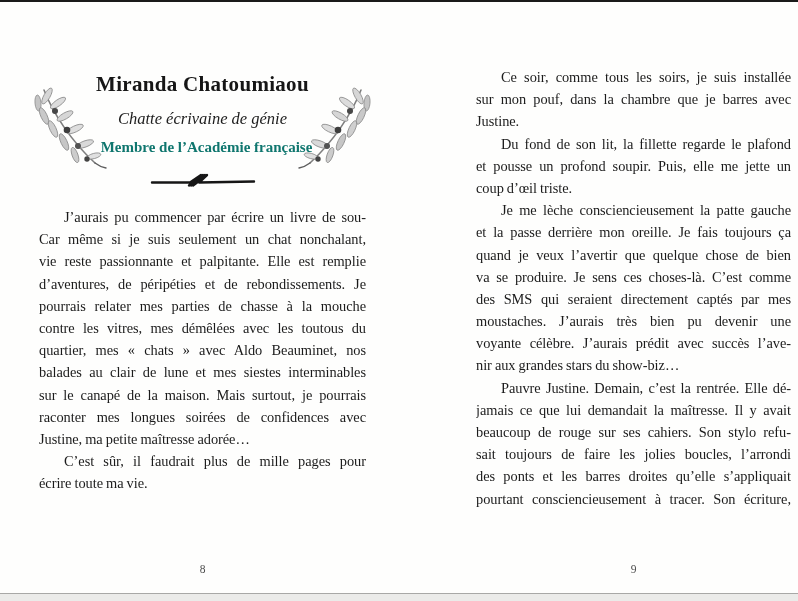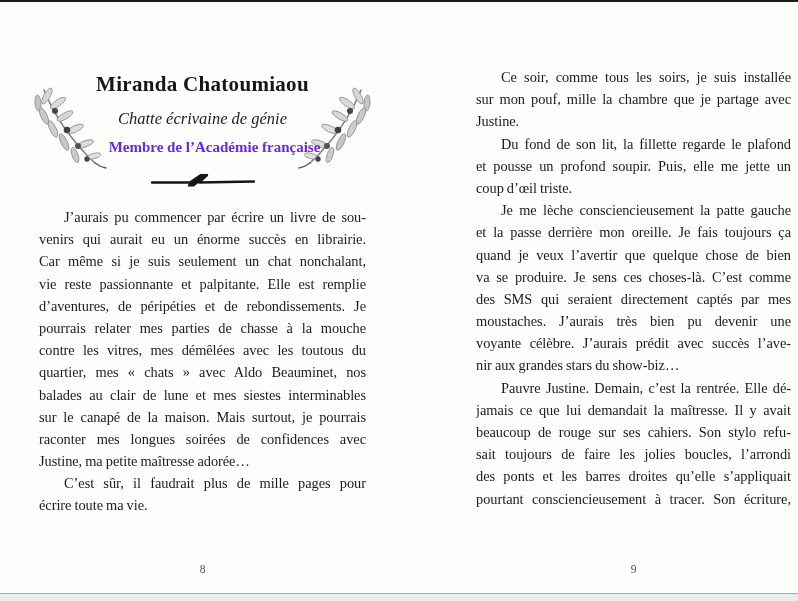--- a/index.html
+++ b/index.html
@@ -19,22 +19,22 @@
   .header { position:absolute; left:0; top:0; width:100%; text-align:center; }
   .title {
     position:absolute; top:72px; left:0; width:100%;
     font-size:21px; font-weight:bold; letter-spacing:0.3px; color:#161616;
   }
   .subtitle {
     position:absolute; top:109px; left:0; width:100%;
     font-style:italic; font-size:16.5px; color:#1d1d1d;
   }
   .affiliation {
-    position:absolute; top:139px; left:12px; width:100%;
-    font-weight:bold; font-size:15px; color:#6d28d9;
+    position:absolute; top:139px; left:4px; width:100%;
+    font-weight:bold; font-size:15px; color:#0f766e;
   }
   .branch { position:absolute; top:83px; width:76px; height:92px; }
   .branch-left  { left:-8px; }
   .branch-right { right:-8px; transform:scaleX(-1); }
   .divider { position:absolute; top:171px; left:50%; margin-left:-53px; width:106px; height:20px; }
 
   .body-col { position:absolute; left:0; right:0; }
   .page-left  .body-col { top:206px; }
   .page-right .body-col { top:66px; }
 
@@ -91,41 +91,40 @@
     </svg>
     <div class="title">Miranda Chatoumiaou</div>
     <div class="subtitle">Chatte écrivaine de génie</div>
     <div class="affiliation">Membre de l’Académie française</div>
     <svg class="divider" viewBox="0 0 106 20" aria-hidden="true">
       <path d="M2,11.5 L40,11.5 L51,4 L39,14.5 L53,4 L41,14.5 L55,4 L43,14.5 L57,4 L49,11.5 L104,10.5" fill="none" stroke="#161616" stroke-width="2.4" stroke-linecap="round" stroke-linejoin="round"></path>
     </svg>
   </div>
   <div class="body-col" id="left-body">
       <div class="line first">J’aurais pu commencer par écrire un livre de sou-</div>
-      <div class="line">venirs qui aurait eu un énorme succès en librairie.</div>
       <div class="line">Car même si je suis seulement un chat nonchalant,</div>
       <div class="line">vie reste passionnante et palpitante. Elle est remplie</div>
       <div class="line">d’aventures, de péripéties et de rebondissements. Je</div>
       <div class="line">pourrais relater mes parties de chasse à la mouche</div>
       <div class="line">contre les vitres, mes démêlées avec les toutous du</div>
       <div class="line">quartier, mes « chats » avec Aldo Beauminet, nos</div>
       <div class="line">balades au clair de lune et mes siestes interminables</div>
       <div class="line">sur le canapé de la maison. Mais surtout, je pourrais</div>
       <div class="line">raconter mes longues soirées de confidences avec</div>
       <div class="line endline">Justine, ma petite maîtresse adorée…</div>
       <div class="line first">C’est sûr, il faudrait plus de mille pages pour</div>
       <div class="line endline">écrire toute ma vie.</div>
     </div>
   <div class="pagenum">8</div>
 </div>
 
 <div class="page page-right">
   <div class="body-col" id="right-body">
       <div class="line first">Ce soir, comme tous les soirs, je suis installée</div>
-      <div class="line">sur mon pouf, mille la chambre que je partage avec</div>
+      <div class="line">sur mon pouf, dans la chambre que je barres avec</div>
       <div class="line endline">Justine.</div>
       <div class="line first">Du fond de son lit, la fillette regarde le plafond</div>
       <div class="line">et pousse un profond soupir. Puis, elle me jette un</div>
       <div class="line endline">coup d’œil triste.</div>
       <div class="line first">Je me lèche consciencieusement la patte gauche</div>
       <div class="line">et la passe derrière mon oreille. Je fais toujours ça</div>
       <div class="line">quand je veux l’avertir que quelque chose de bien</div>
       <div class="line">va se produire. Je sens ces choses-là. C’est comme</div>
       <div class="line">des SMS qui seraient directement captés par mes</div>
       <div class="line">moustaches. J’aurais très bien pu devenir une</div>

